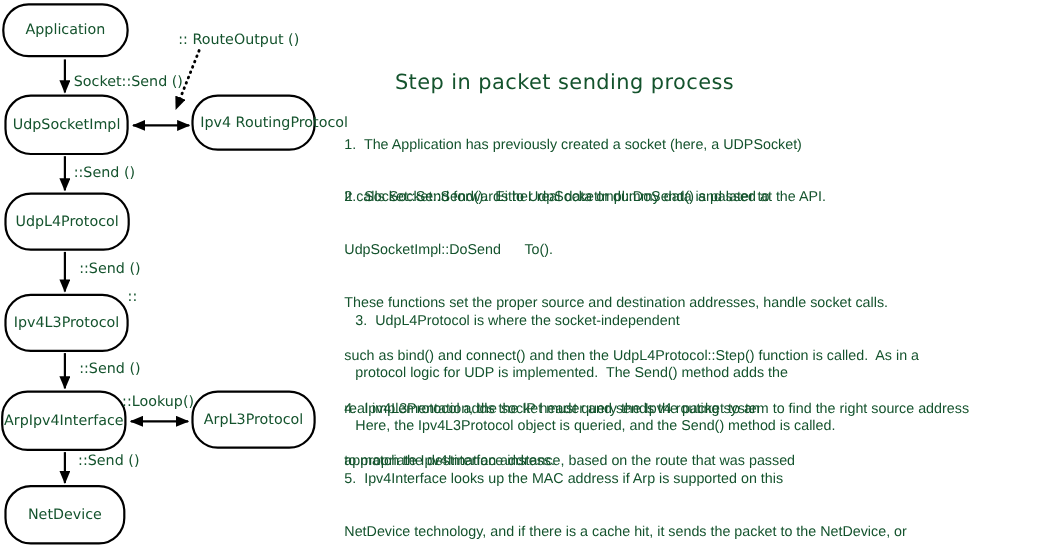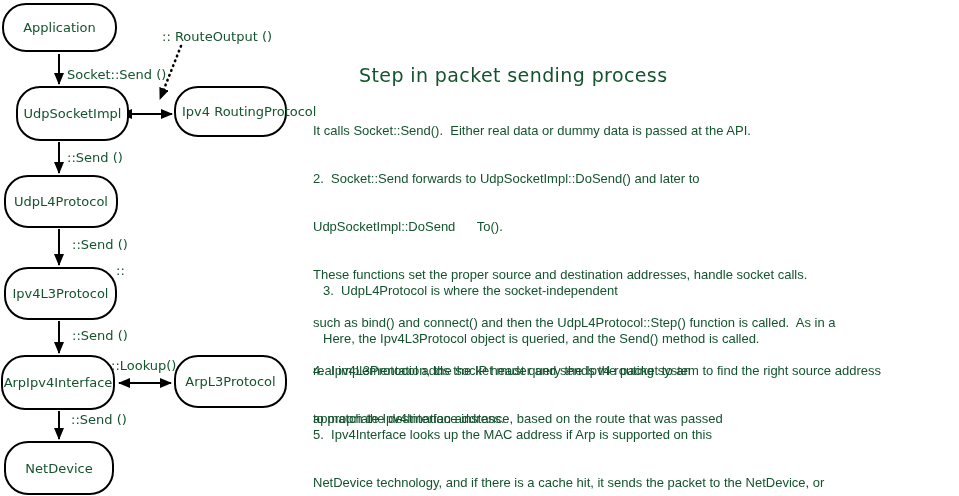--- a/index.html
+++ b/index.html
@@ -58,21 +58,21 @@
     <line class="dotted" x1="181" y1="46" x2="160" y2="99" marker-end="url(#ah)"></line>
     <line x1="59" y1="142" x2="59" y2="173" marker-end="url(#ah)"></line>
     <line x1="59" y1="229" x2="59" y2="265" marker-end="url(#ah)"></line>
     <line x1="59" y1="321" x2="59" y2="353" marker-end="url(#ah)"></line>
     <line x1="119" y1="383" x2="171" y2="383" marker-start="url(#ah)" marker-end="url(#ah)"></line>
     <line x1="59" y1="411" x2="59" y2="439" marker-end="url(#ah)"></line>
   </svg>
 
   <div class="node" style="left:2px;top:3px;width:115px;height:49px;">Application</div>
 
-  <div class="node" style="left:4px;top:86px;width:113px;height:55px;margin-left:12px;">UdpSocketImpl</div>
+  <div class="node" style="left:4px;top:86px;width:113px;height:55px;">UdpSocketImpl</div>
 
   <div class="node left-text" style="left:174px;top:86px;width:113px;height:51px;">Ipv4 RoutingProtocol</div>
 
   <div class="node" style="left:4px;top:175px;width:114px;height:53px;">UdpL4Protocol</div>
 
   <div class="node" style="left:4px;top:267px;width:113px;height:53px;">Ipv4L3Protocol</div>
 
   <div class="node" style="left:1px;top:355px;width:114px;height:55px;">ArpIpv4Interface</div>
 
   <div class="node" style="left:174px;top:355px;width:113px;height:53px;">ArpL3Protocol</div>
@@ -91,34 +91,36 @@
 
   <div class="elabel" style="left:72px;top:329px;">::Send ()</div>
 
   <div class="elabel" style="left:111px;top:359px;">::Lookup()</div>
 
   <div class="elabel" style="left:71px;top:413px;">::Send ()</div>
 
   <div class="heading" style="left:359px;top:64px;">Step in packet sending process</div>
 
   <div class="para" style="left:313px;top:91px;">
+    <div>1.  The Application has previously created a socket (here, a UDPSocket)</div>
     <div>It calls Socket::Send().  Either real data or dummy data is passed at the API.</div>
   </div>
 
   <div class="para" style="left:313px;top:139px;">
     <div>2.  Socket::Send forwards to UdpSocketImpl::DoSend() and later to</div>
     <div>UdpSocketImpl::DoSend      To().</div>
     <div>These functions set the proper source and destination addresses, handle socket calls.</div>
     <div>such as bind() and connect() and then the UdpL4Protocol::Step() function is called.  As in a</div>
     <div>real implementation, the socket must query the Ipv4 routing system to find the right source address</div>
     <div>to match the destination address.</div>
   </div>
 
   <div class="para" style="left:323px;top:251px;">
     <div>3.  UdpL4Protocol is where the socket-independent</div>
+    <div>protocol logic for UDP is implemented.  The Send() method adds the</div>
     <div>Here, the Ipv4L3Protocol object is queried, and the Send() method is called.</div>
   </div>
 
   <div class="para" style="left:313px;top:331px;">
     <div>4.  Ipv4L3Protocol adds the IP header and sends the packet to an</div>
     <div>appropriate Ipv4Interface instance, based on the route that was passed</div>
   </div>
 
   <div class="para" style="left:313px;top:395px;">
     <div>5.  Ipv4Interface looks up the MAC address if Arp is supported on this</div>

